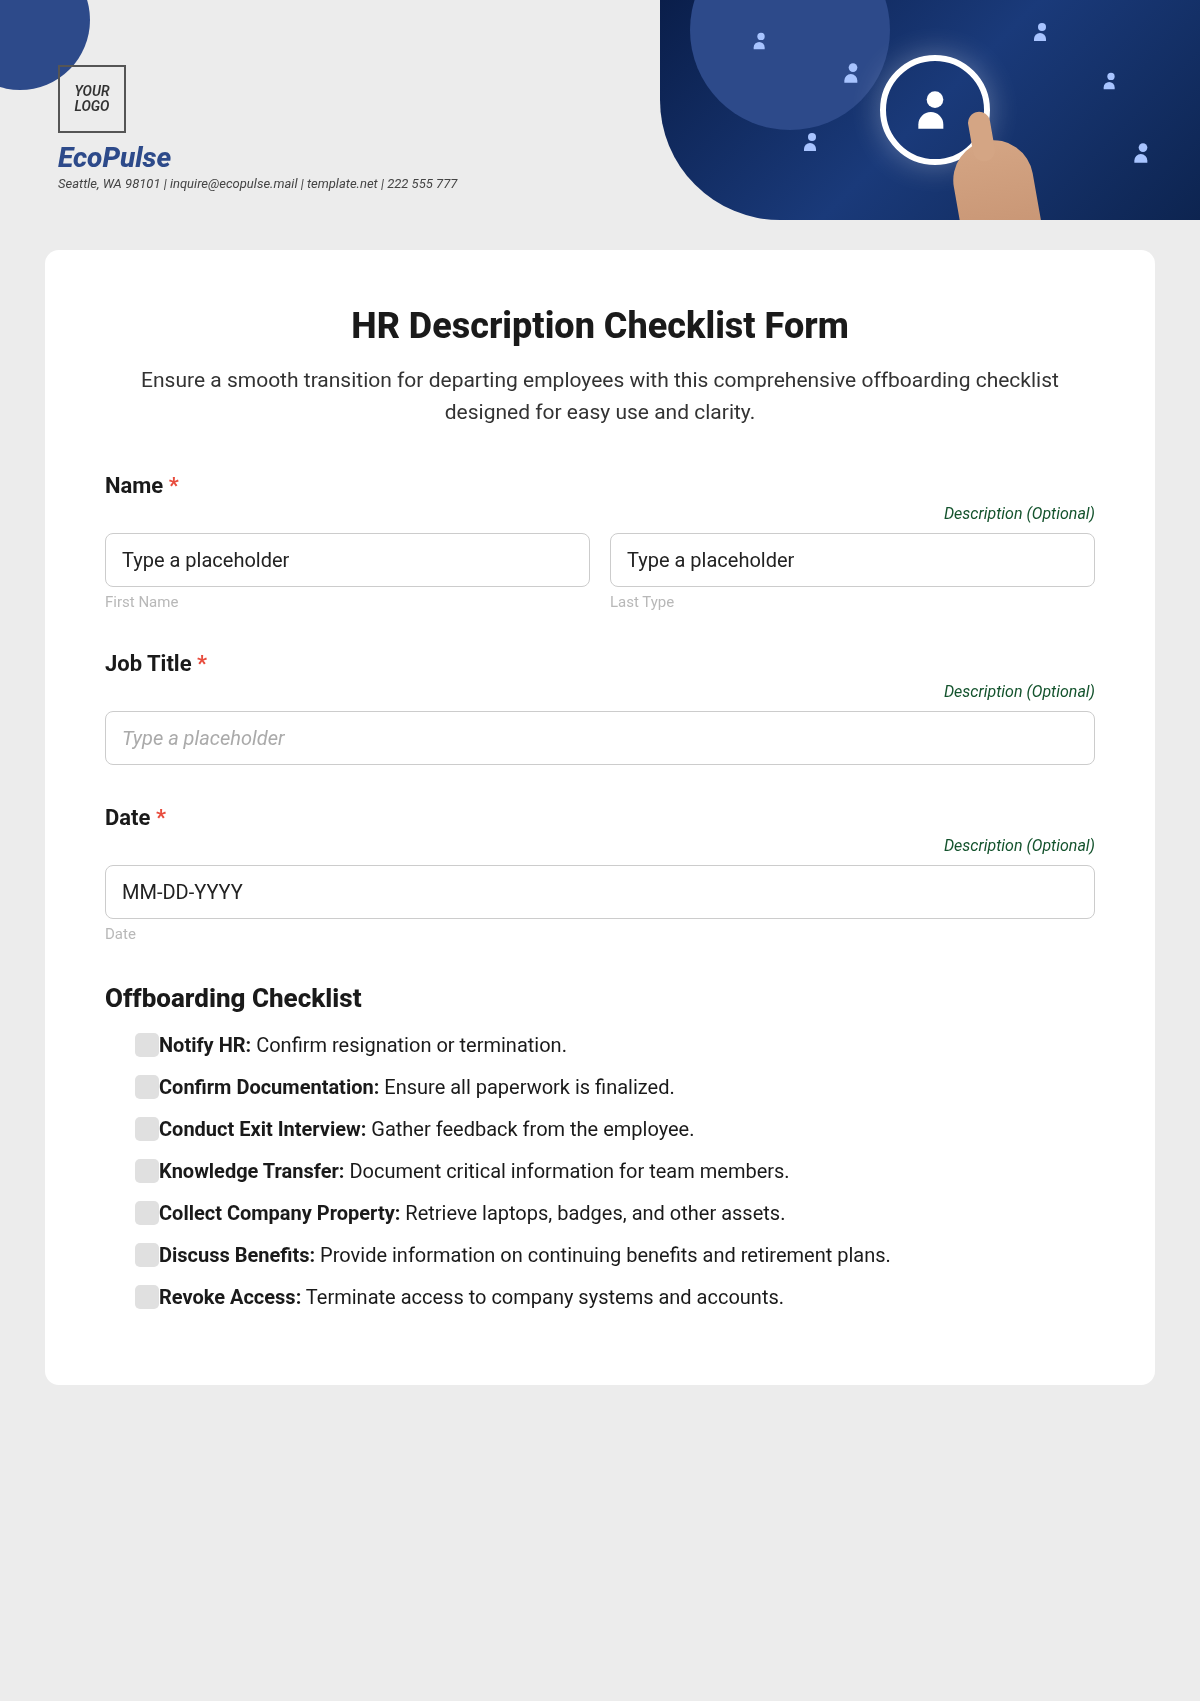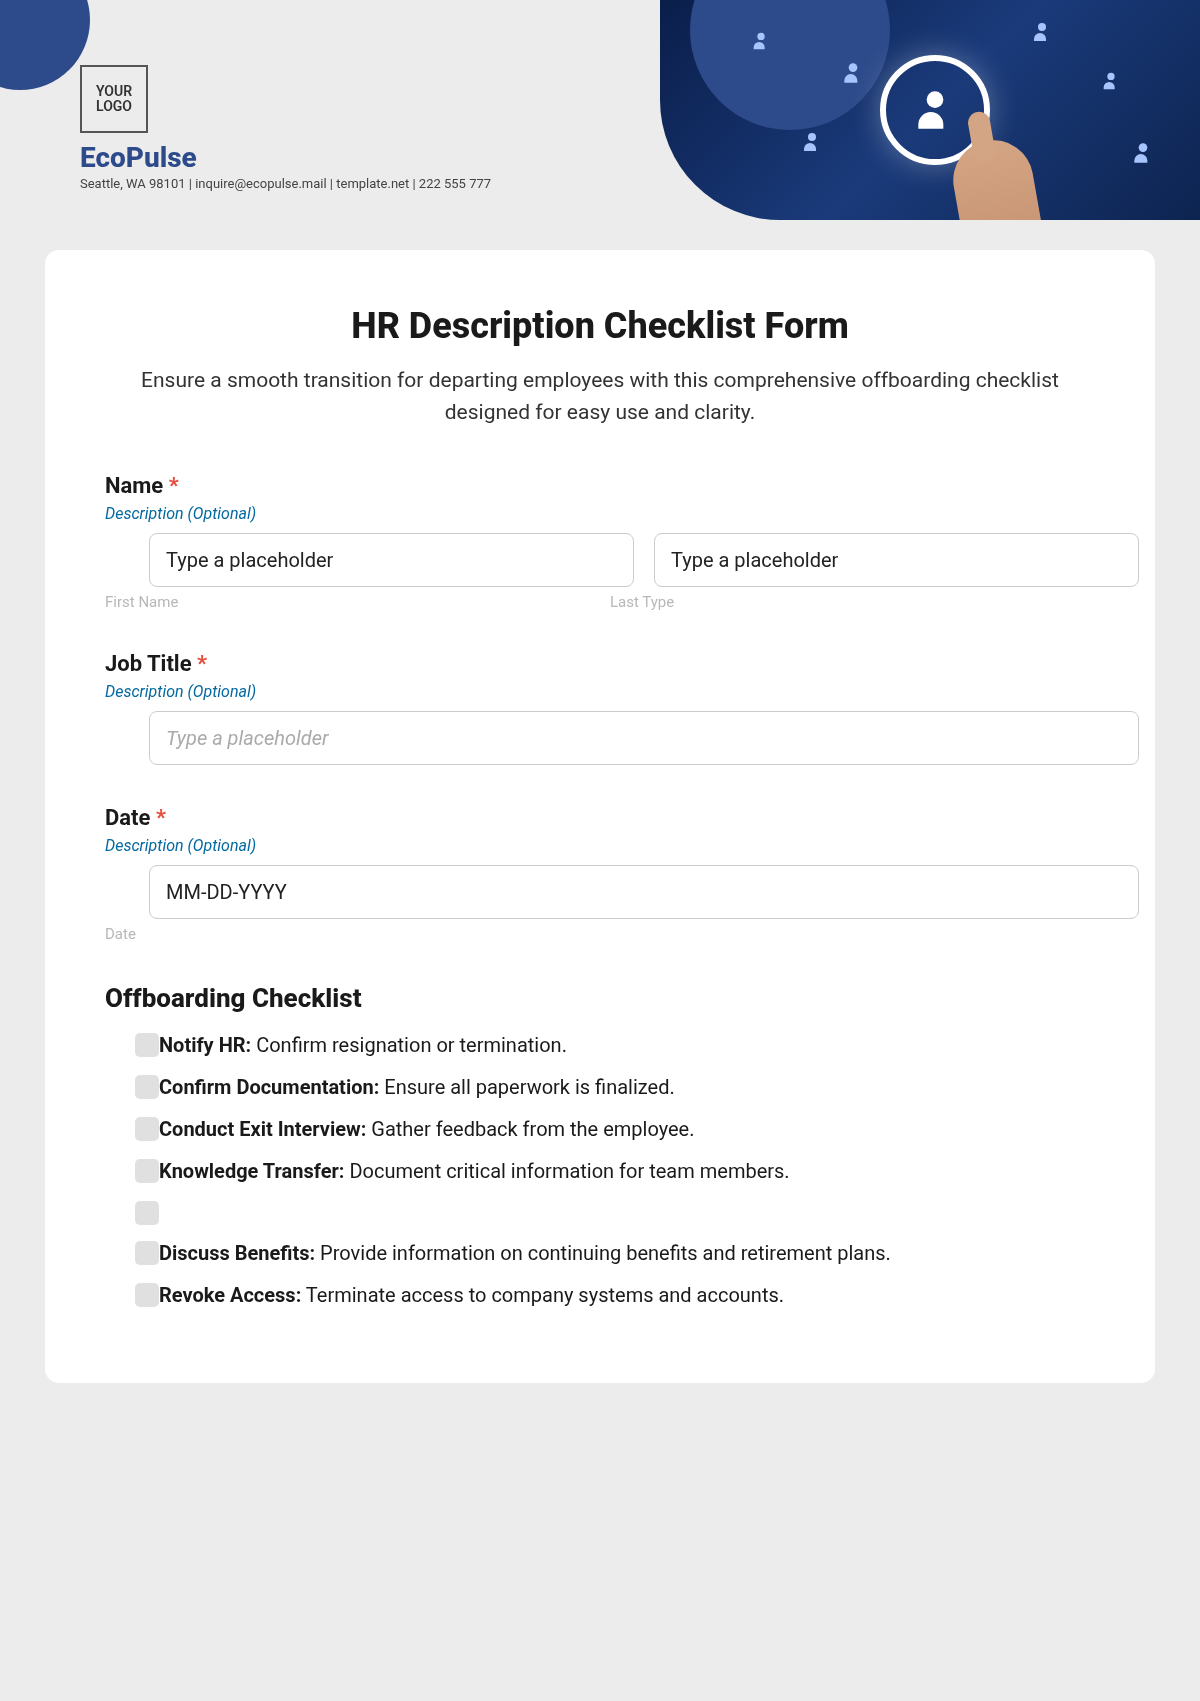--- a/index.html
+++ b/index.html
@@ -88,21 +88,22 @@
   top: -30px;
   left: 25px;
   width: 22px;
   height: 50px;
   background: #d4a584;
   border-radius: 12px;
 }
 .brand {
   position: absolute;
   top: 65px;
-  left: 80px;
+  left: 58px;
+  font-style: italic;
 }
 .logo-box {
   width: 68px;
   height: 68px;
   border: 2px solid #555;
   display: flex;
   align-items: center;
   justify-content: center;
   font-size: 14px;
   font-weight: 600;
@@ -143,34 +144,34 @@
 .field { margin-bottom: 40px; }
 .field-label {
   font-size: 22px;
   font-weight: 700;
   margin-bottom: 6px;
 }
 .req { color: #e84c3d; }
 .field-hint {
   font-size: 16px;
   font-style: italic;
-  color: #0369a1;
+  color: #14532d;
   margin-bottom: 10px;
+  text-align: right;
 }
 .row { display: flex; gap: 20px; }
 .col { flex: 1; }
 input[type="text"] {
   width: 100%;
   padding: 14px 16px;
   font-size: 20px;
   border: 1px solid #ccc;
   border-radius: 8px;
   font-family: inherit;
   color: #222;
-  margin-left: 44px;
 }
 input[type="text"]::placeholder { color: #222; }
 input.italic-ph::placeholder { font-style: italic; color: #aaa; }
 .sublabel {
   font-size: 15px;
   color: #b8b8b8;
   margin-top: 6px;
 }
 .section-title {
   font-size: 26px;
@@ -308,20 +309,21 @@
         <div class="check-item">
           <div class="checkbox"></div>
           <div class="check-text"><b>Conduct Exit Interview:</b> Gather feedback from the employee.</div>
         </div>
         <div class="check-item">
           <div class="checkbox"></div>
           <div class="check-text"><b>Knowledge Transfer:</b> Document critical information for team members.</div>
         </div>
         <div class="check-item">
           <div class="checkbox"></div>
+          <div class="check-text"><b>Collect Company Property:</b> Retrieve laptops, badges, and other assets.</div>
         </div>
         <div class="check-item">
           <div class="checkbox"></div>
           <div class="check-text"><b>Discuss Benefits:</b> Provide information on continuing benefits and retirement plans.</div>
         </div>
         <div class="check-item">
           <div class="checkbox"></div>
           <div class="check-text"><b>Revoke Access:</b> Terminate access to company systems and accounts.</div>
         </div>
       </div>

